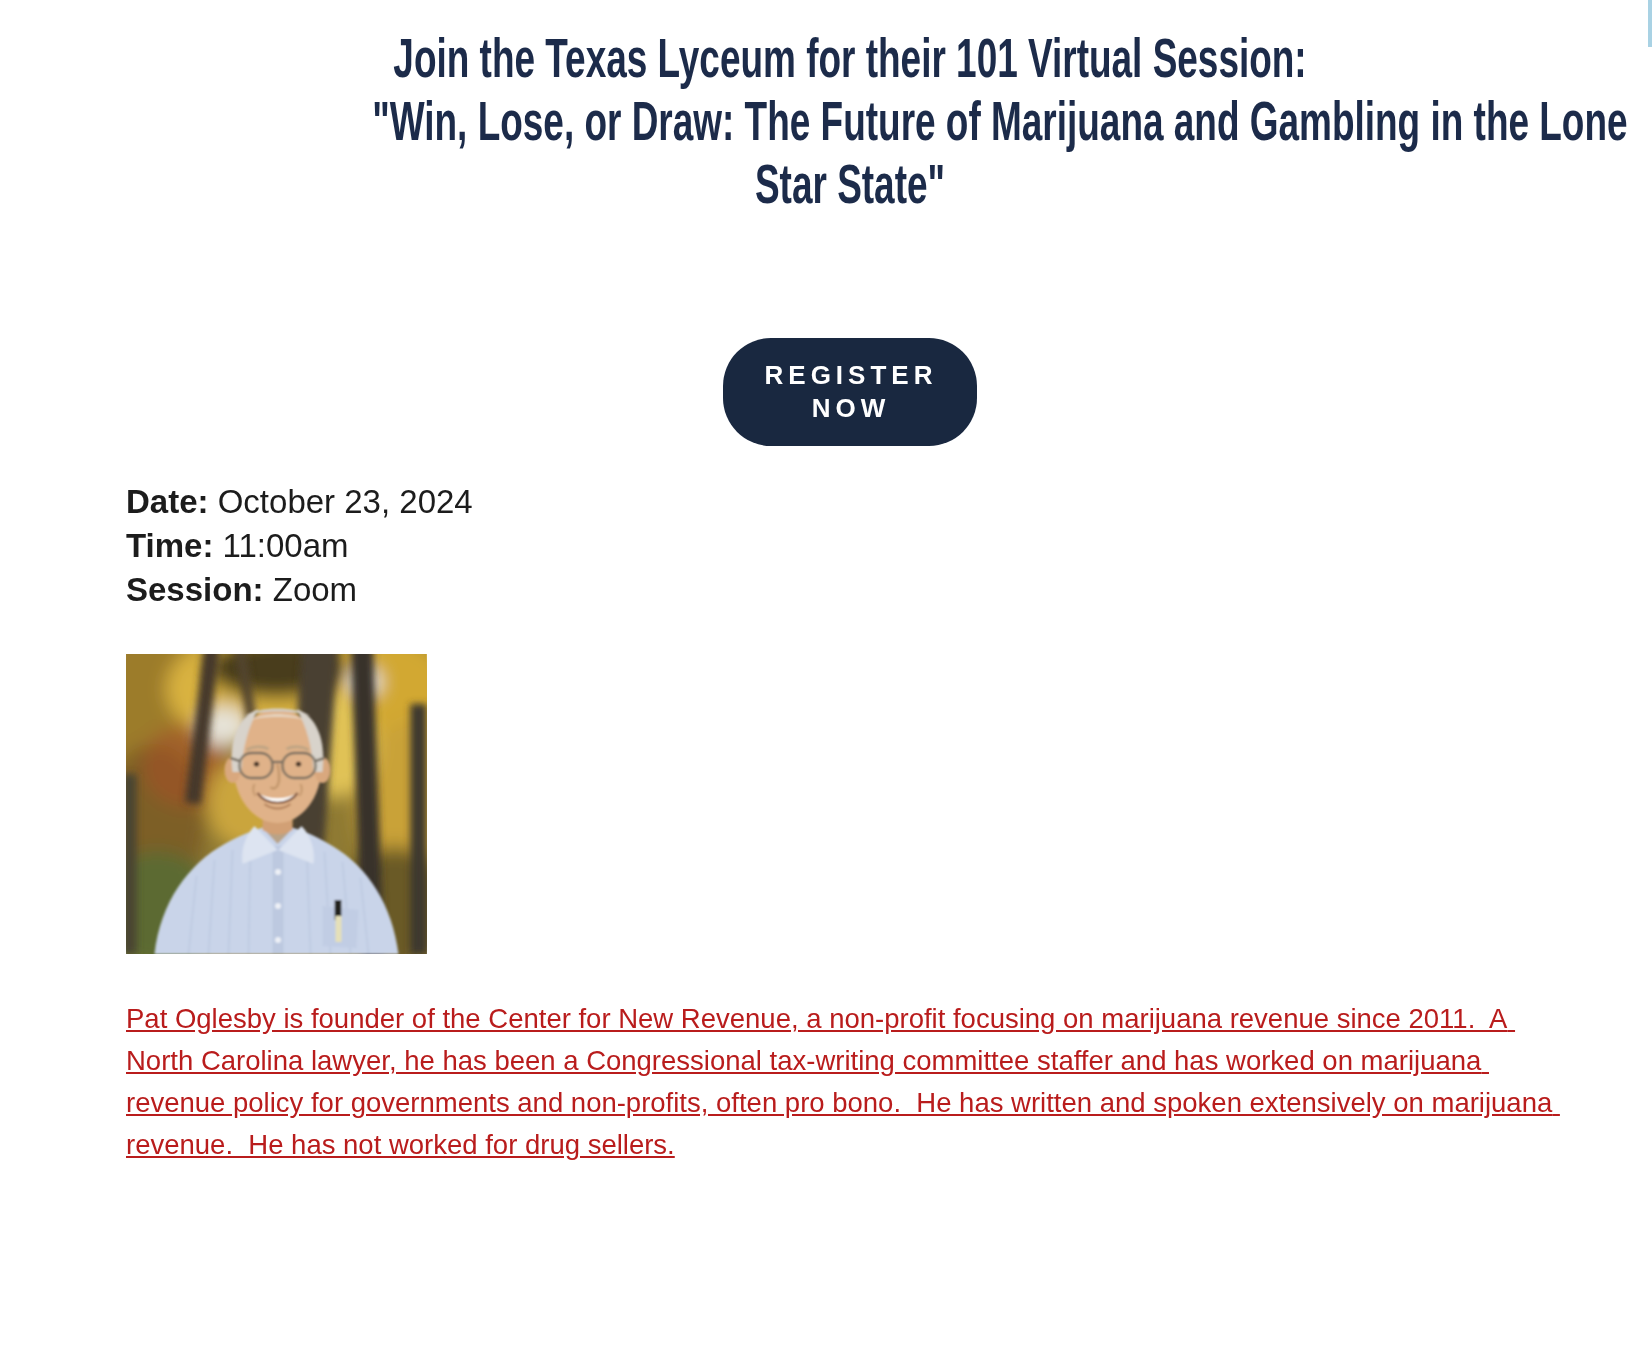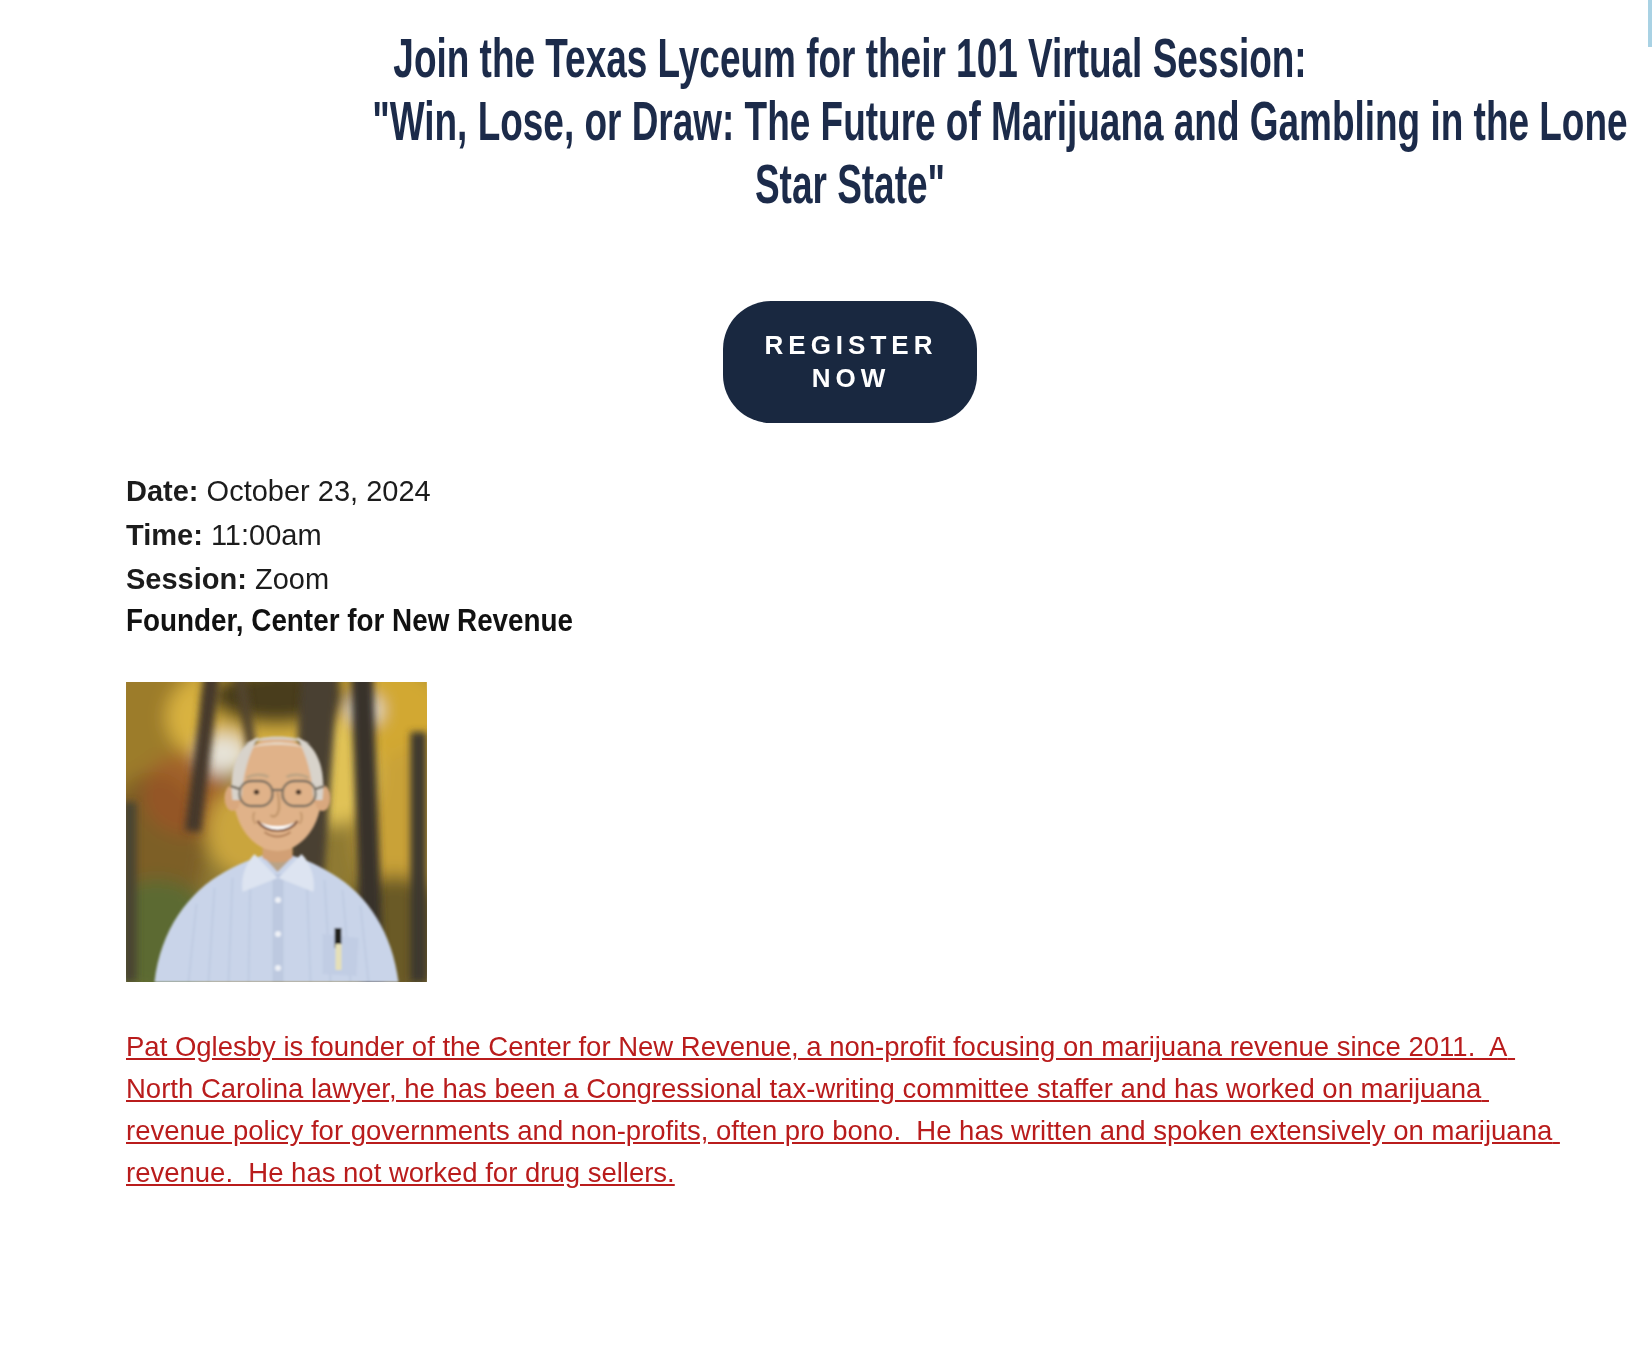--- a/index.html
+++ b/index.html
@@ -46,41 +46,42 @@
   
   .btn-row {
     margin-top: 86px;
     text-align: center;
   }
   .register-btn {
     display: inline-flex;
     flex-direction: column;
     align-items: center;
     justify-content: center;
-    height: 122px;
+    height: 108px;
     min-width: 242px;
     padding: 1px 40px;
     border-radius: 48px;
     background: #192840;
     color: #ffffff;
     text-decoration: none;
     cursor: pointer;
     border: none;
+    margin-top: 37px;
   }
   .register-btn span {
     font-size: 26px;
     font-weight: 600;
     letter-spacing: 5px;
     line-height: 33px;
     text-indent: 2px;
   }
   
   .meta {
-    margin-top: 46px;
-    font-size: 29px;
+    margin-top: 34px;
+    font-size: 33px;
     line-height: 44px;
     color: #1c1c1c;
   }
   .meta-label { font-weight: 700; }
   
   .speakers-heading {
     margin-top: 38px;
     font-size: 64px;
     line-height: 66px;
     font-weight: 700;
@@ -142,21 +143,20 @@
       </a>
     </div>
 
     <div class="meta">
       <div class="meta-row"><span class="meta-label">Date:</span>&nbsp;<span>October 23, 2024</span></div>
       <div class="meta-row"><span class="meta-label">Time:</span>&nbsp;<span>11:00am</span></div>
       <div class="meta-row"><span class="meta-label">Session:</span>&nbsp;<span>Zoom</span></div>
     </div>
 
 
-    <div class="speaker-role"><span class="squeeze">Founder, Center for New Revenue</span></div>
 
     <svg class="speaker-photo" viewBox="0 0 300 300" xmlns="http://www.w3.org/2000/svg" aria-hidden="true">
       <defs>
         <filter id="blurBig" x="-30%" y="-30%" width="160%" height="160%">
             <feGaussianBlur stdDeviation="9"></feGaussianBlur>
           </filter>
         <filter id="blurMid" x="-30%" y="-30%" width="160%" height="160%">
             <feGaussianBlur stdDeviation="3.5"></feGaussianBlur>
           </filter>
         <filter id="blurSoft" x="-30%" y="-30%" width="160%" height="160%">

